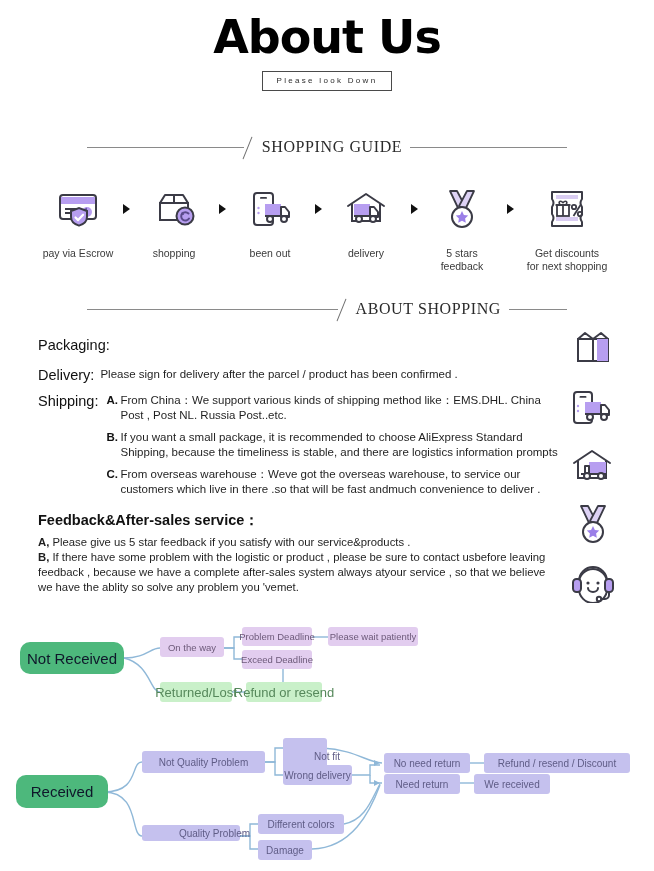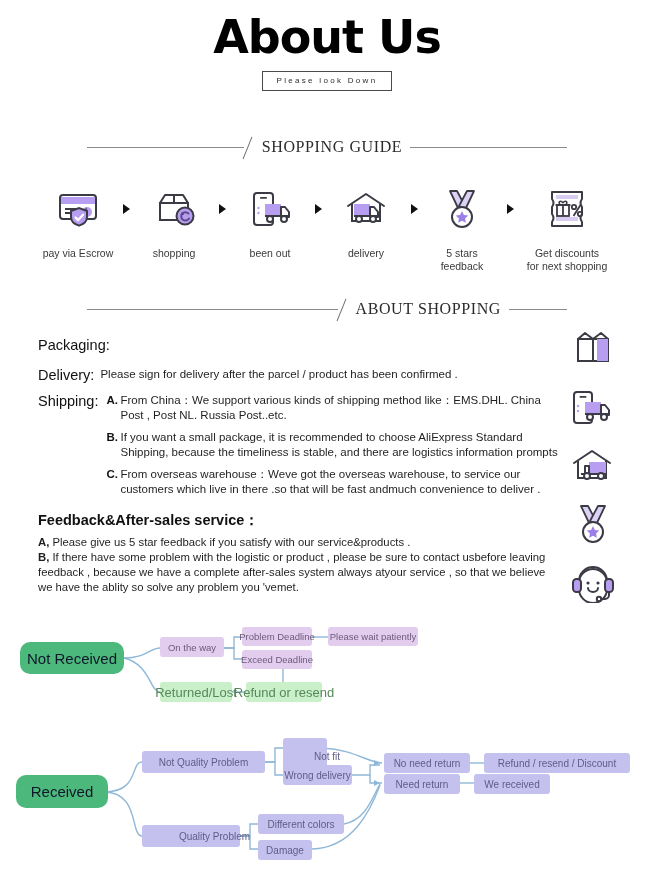--- a/index.html
+++ b/index.html
@@ -495,21 +495,21 @@
     </div>
 
     <div class="node n-root" style="left:16px; top:163px; width:92px; height:33px;">
       <span>Received</span>
     </div>
 
     <div class="node n-purple" style="left:142px; top:139px; width:123px; height:22px;">
       <span>Not Quality Problem</span>
     </div>
 
-    <div class="node n-purple" style="left:142px; top:213px; width:98px; height:22px;padding-left:47px;">
+    <div class="node n-purple" style="left:142px; top:213px; width:98px; height:16px;padding-left:47px;">
       <span>Quality Problem</span>
     </div>
 
     <div class="node n-purple" style="left:283px; top:126px; width:39px; height:36px;padding-left:44px;">
       <span>Not fit</span>
     </div>
 
     <div class="node n-purple" style="left:283px; top:153px; width:69px; height:20px;">
       <span>Wrong delivery</span>
     </div>

